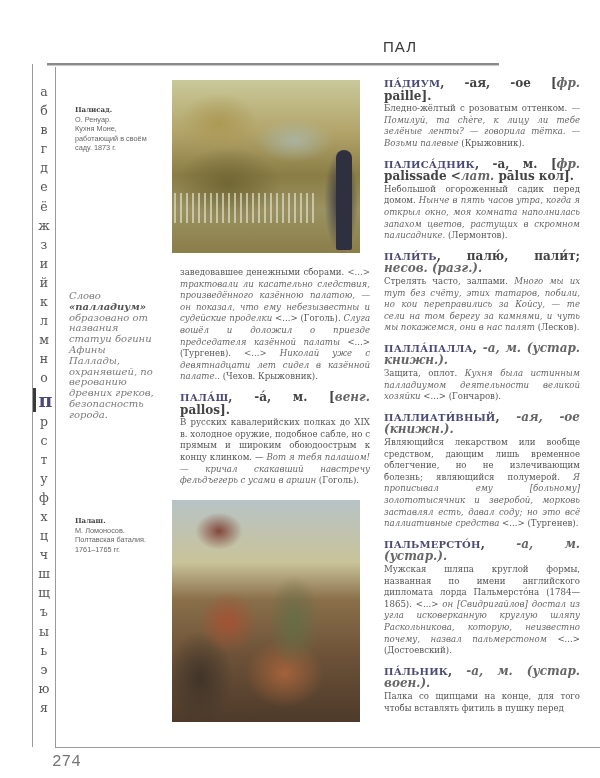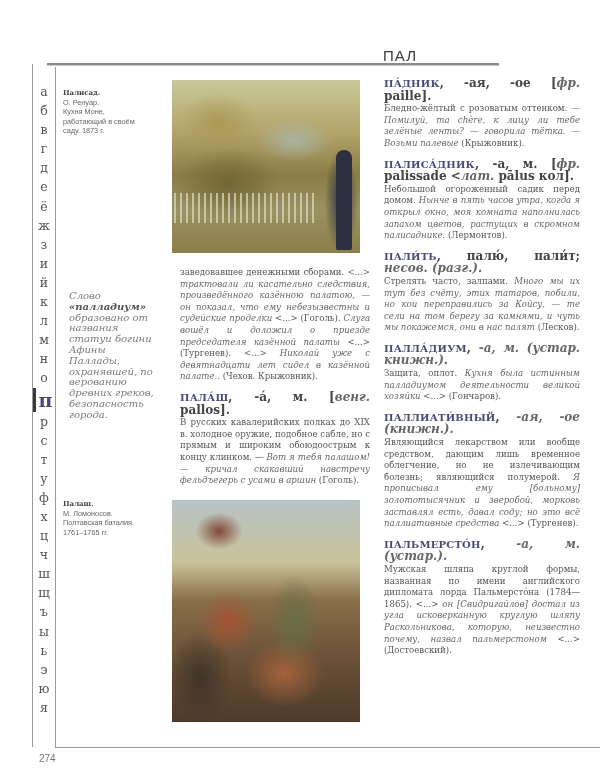--- a/index.html
+++ b/index.html
@@ -1,20 +1,20 @@
 <!DOCTYPE html>
 <html><head>
 <meta charset="utf-8">
 <style>
   * { box-sizing: border-box; margin: 0; padding: 0; }
   html, body { width: 600px; height: 778px; background: #ffffff; overflow: hidden; }
   body { position: relative; font-family: "DejaVu Serif", serif; color: #4a4a4a; }
 
   .running-head {
-    position: absolute; left: 300px; top: 47px; width: 200px;
+    position: absolute; left: 300px; top: 38px; width: 200px;
     text-align: center; font-family: "Liberation Sans", sans-serif;
     font-size: 15px; letter-spacing: 1px; color: #3a3a3a;
   }
   .head-rule {
     position: absolute; left: 47px; top: 63px; width: 452px; height: 3px;
     background: #8a8a8a; border-bottom: 1px solid #c8c8c8;
   }
   .frame {
     position: absolute; left: 55px; top: 67px; width: 545px; height: 681px;
     border-left: 1px solid #9a9a9a; border-bottom: 1px solid #9a9a9a;
@@ -31,22 +31,22 @@
     font-family: "DejaVu Serif", serif; font-size: 12.5px; color: #555;
     height: 19.1px; line-height: 19.1px; text-align: center; width: 22px;
     cursor: pointer;
   }
   .alphabet .letter.active {
     font-size: 19px; font-weight: bold; color: #4a4a7a;
     border-left: 3px solid #3a3a3a; height: 24px; line-height: 24px;
   }
 
   .caption {
-    position: absolute; left: 63px; width: 92px;
-    font-family: "Liberation Sans", sans-serif; font-size: 7.3px; line-height: 9.5px; color: #666;
+    position: absolute; left: 75px; width: 92px;
+    font-family: "Liberation Sans", sans-serif; font-size: 7.3px; line-height: 9.5px; color: #666; margin-top: 17px;
   }
   .caption .cap-title { font-weight: bold; color: #444; font-family: "DejaVu Serif", serif; font-size: 7px; }
   .sidenote {
     position: absolute; left: 69px; top: 291px; width: 90px;
     font-family: "DejaVu Serif", serif; font-style: italic;
     font-size: 10px; line-height: 10.8px; color: #7a7a7a;
   }
   .sidenote b { font-weight: bold; color: #555; }
 
   .painting {
@@ -83,22 +83,22 @@
   .body-text { font-family: "DejaVu Serif", serif; font-size: 8.6px; line-height: 11.6px; color: #555; }
   .body-text i { color: #666; }
   .col-mid { position: absolute; left: 180px; top: 267px; width: 190px; }
   .col-right { position: absolute; left: 384px; top: 78px; width: 196px; }
   .entry { margin-bottom: 9px; text-align: justify; }
   .hw { font-weight: bold; color: #4a4a78; font-size: 10px; letter-spacing: 0.2px; }
   .gram { font-weight: bold; font-size: 12px; color: #444; }
   .gram i { font-weight: bold; }
 
   .page-number {
-    position: absolute; left: 39px; top: 753px;
-    font-family: Liberation Sans, sans-serif; font-size: 10px; color: #777;
+    position: absolute; left: 52px; top: 753px;
+    font-family: Liberation Mono, monospace; font-size: 16px; color: #777;
   }
 </style>
 </head>
 <body>
 
 <div class="running-head">ПАЛ</div>
 <div class="head-rule"></div>
 <div class="alpha-rule"></div>
 <div class="frame"></div>
 
@@ -168,45 +168,49 @@
     <span>заведовавшее денежными сборами. </span><i>&lt;...&gt; трактовали ли касательно следствия, произведённого казённою палатою, — он показал, что ему небезызвестны и судейские проделки</i><span> &lt;...&gt; (Гоголь). </span><i>Слуга вошёл и доложил о приезде председателя казённой палаты</i><span> &lt;...&gt; (Тургенев). </span><i>&lt;...&gt; Николай уже с девятнадцати лет сидел в казённой палате..</i><span> (Чехов. Крыжовник).</span>
   </div>
   <div class="entry" style="">
     <span class="hw">ПАЛА́Ш</span><span class="gram">, -á, м. [</span><span class="gram"><i>венг.</i></span><span class="gram"> pallos].</span><br>
     <span>В русских кавалерийских полках до XIX в. холодное оружие, подобное сабле, но с прямым и широким обоюдоострым к концу клинком. — </span><i>Вот я тебя палашом! — кричал скакавший навстречу фельдъегерь с усами в аршин</i><span> (Гоголь).</span>
   </div>
 </div>
 
 <div class="col-right body-text">
   <div class="entry">
-    <span class="hw">ПА́ДНИК</span><span class="gram">, -ая, -ое [</span><span class="gram"><i>фр.</i></span><span class="gram"> paille].</span><br>
+    <span class="hw">ПА́ДИУМ</span><span class="gram">, -ая, -ое [</span><span class="gram"><i>фр.</i></span><span class="gram"> paille].</span><br>
     <span>Бледно-жёлтый с розоватым оттенком. </span><i>— Помилуй, ma chère, к лицу ли тебе зелёные ленты? — говорила тётка. — Возьми палевые</i><span> (Крыжовник).</span>
   </div>
 
   <div class="entry">
     <span class="hw">ПАЛИСА́ДНИК</span><span class="gram">, -а, м. [</span><span class="gram"><i>фр.</i></span><span class="gram"> palissade &lt;</span><span class="gram"><i>лат.</i></span><span class="gram"> pālus кол].</span><br>
     <span>Небольшой огороженный садик перед домом. </span><i>Нынче в пять часов утра, когда я открыл окно, моя комната наполнилась запахом цветов, растущих в скромном палисаднике.</i><span> (Лермонтов).</span>
   </div>
 
   <div class="entry">
     <span class="hw">ПАЛИ́ТЬ</span><span class="gram">, палю́, пали́т; </span><span class="gram"><i>несов. (разг.).</i></span><br>
     <span>Стрелять часто, залпами. </span><i>Много мы их тут без счёту, этих татаров, побили, но кои перепрaвились за Койсу, — те сели на том берегу за камнями, и чуть мы покажемся, они в нас палят</i><span> (Лесков).</span>
   </div>
 
   <div class="entry">
-    <span class="hw">ПАЛЛА́ДИУМ</span><span class="gram">, </span><span class="gram"><i>-а, м. (устар. книжн.).</i></span><br>
+    <span class="hw">ПАЛЛА́ПАЛЛА</span><span class="gram">, </span><span class="gram"><i>-а, м. (устар. книжн.).</i></span><br>
     <span>Защита, оплот. </span><i>Кухня была истинным палладиумом деятельности великой хозяйки</i><span> &lt;...&gt; (Гончаров).</span>
   </div>
 
   <div class="entry">
     <span class="hw">ПАЛЛИАТИ́ВНЫЙ</span><span class="gram">, </span><span class="gram"><i>-ая, -ое (книжн.).</i></span><br>
     <span>Являющийся лекарством или вообще средством, дающим лишь временное облегчение, но не излечивающим болезнь; являющийся полумерой. </span><i>Я прописывал ему [больному] золототысячник и зверобой, морковь заставлял есть, давал соду; но это всё паллиативные средства</i><span> &lt;...&gt; (Тургенев).</span>
   </div>
 
 
   <div class="entry">
     <span class="hw">ПАЛЬМЕРСТО́Н</span><span class="gram">, </span><span class="gram"><i>-а, м. (устар.).</i></span><br>
     <span>Мужская шляпа круглой формы, названная по имени английского дипломата лорда Пальмерстóна (1784—1865). &lt;...&gt; </span><i>он [Свидригайлов] достал из угла исковерканную круглую шляпу Раскольникова, которую, неизвестно почему, назвал пальмерстоном</i><span> &lt;...&gt; (Достоевский).</span>
   </div>
 
+  <div class="entry">
+    <span class="hw">ПА́ЛЬНИК</span><span class="gram">, </span><span class="gram"><i>-а, м. (устар. воен.).</i></span><br>
+    <span>Палка со щипцами на конце, для того чтобы вставлять фитиль в пушку перед</span>
+  </div>
 </div>
 
 <div class="page-number">274</div>
 
 </body></html>

